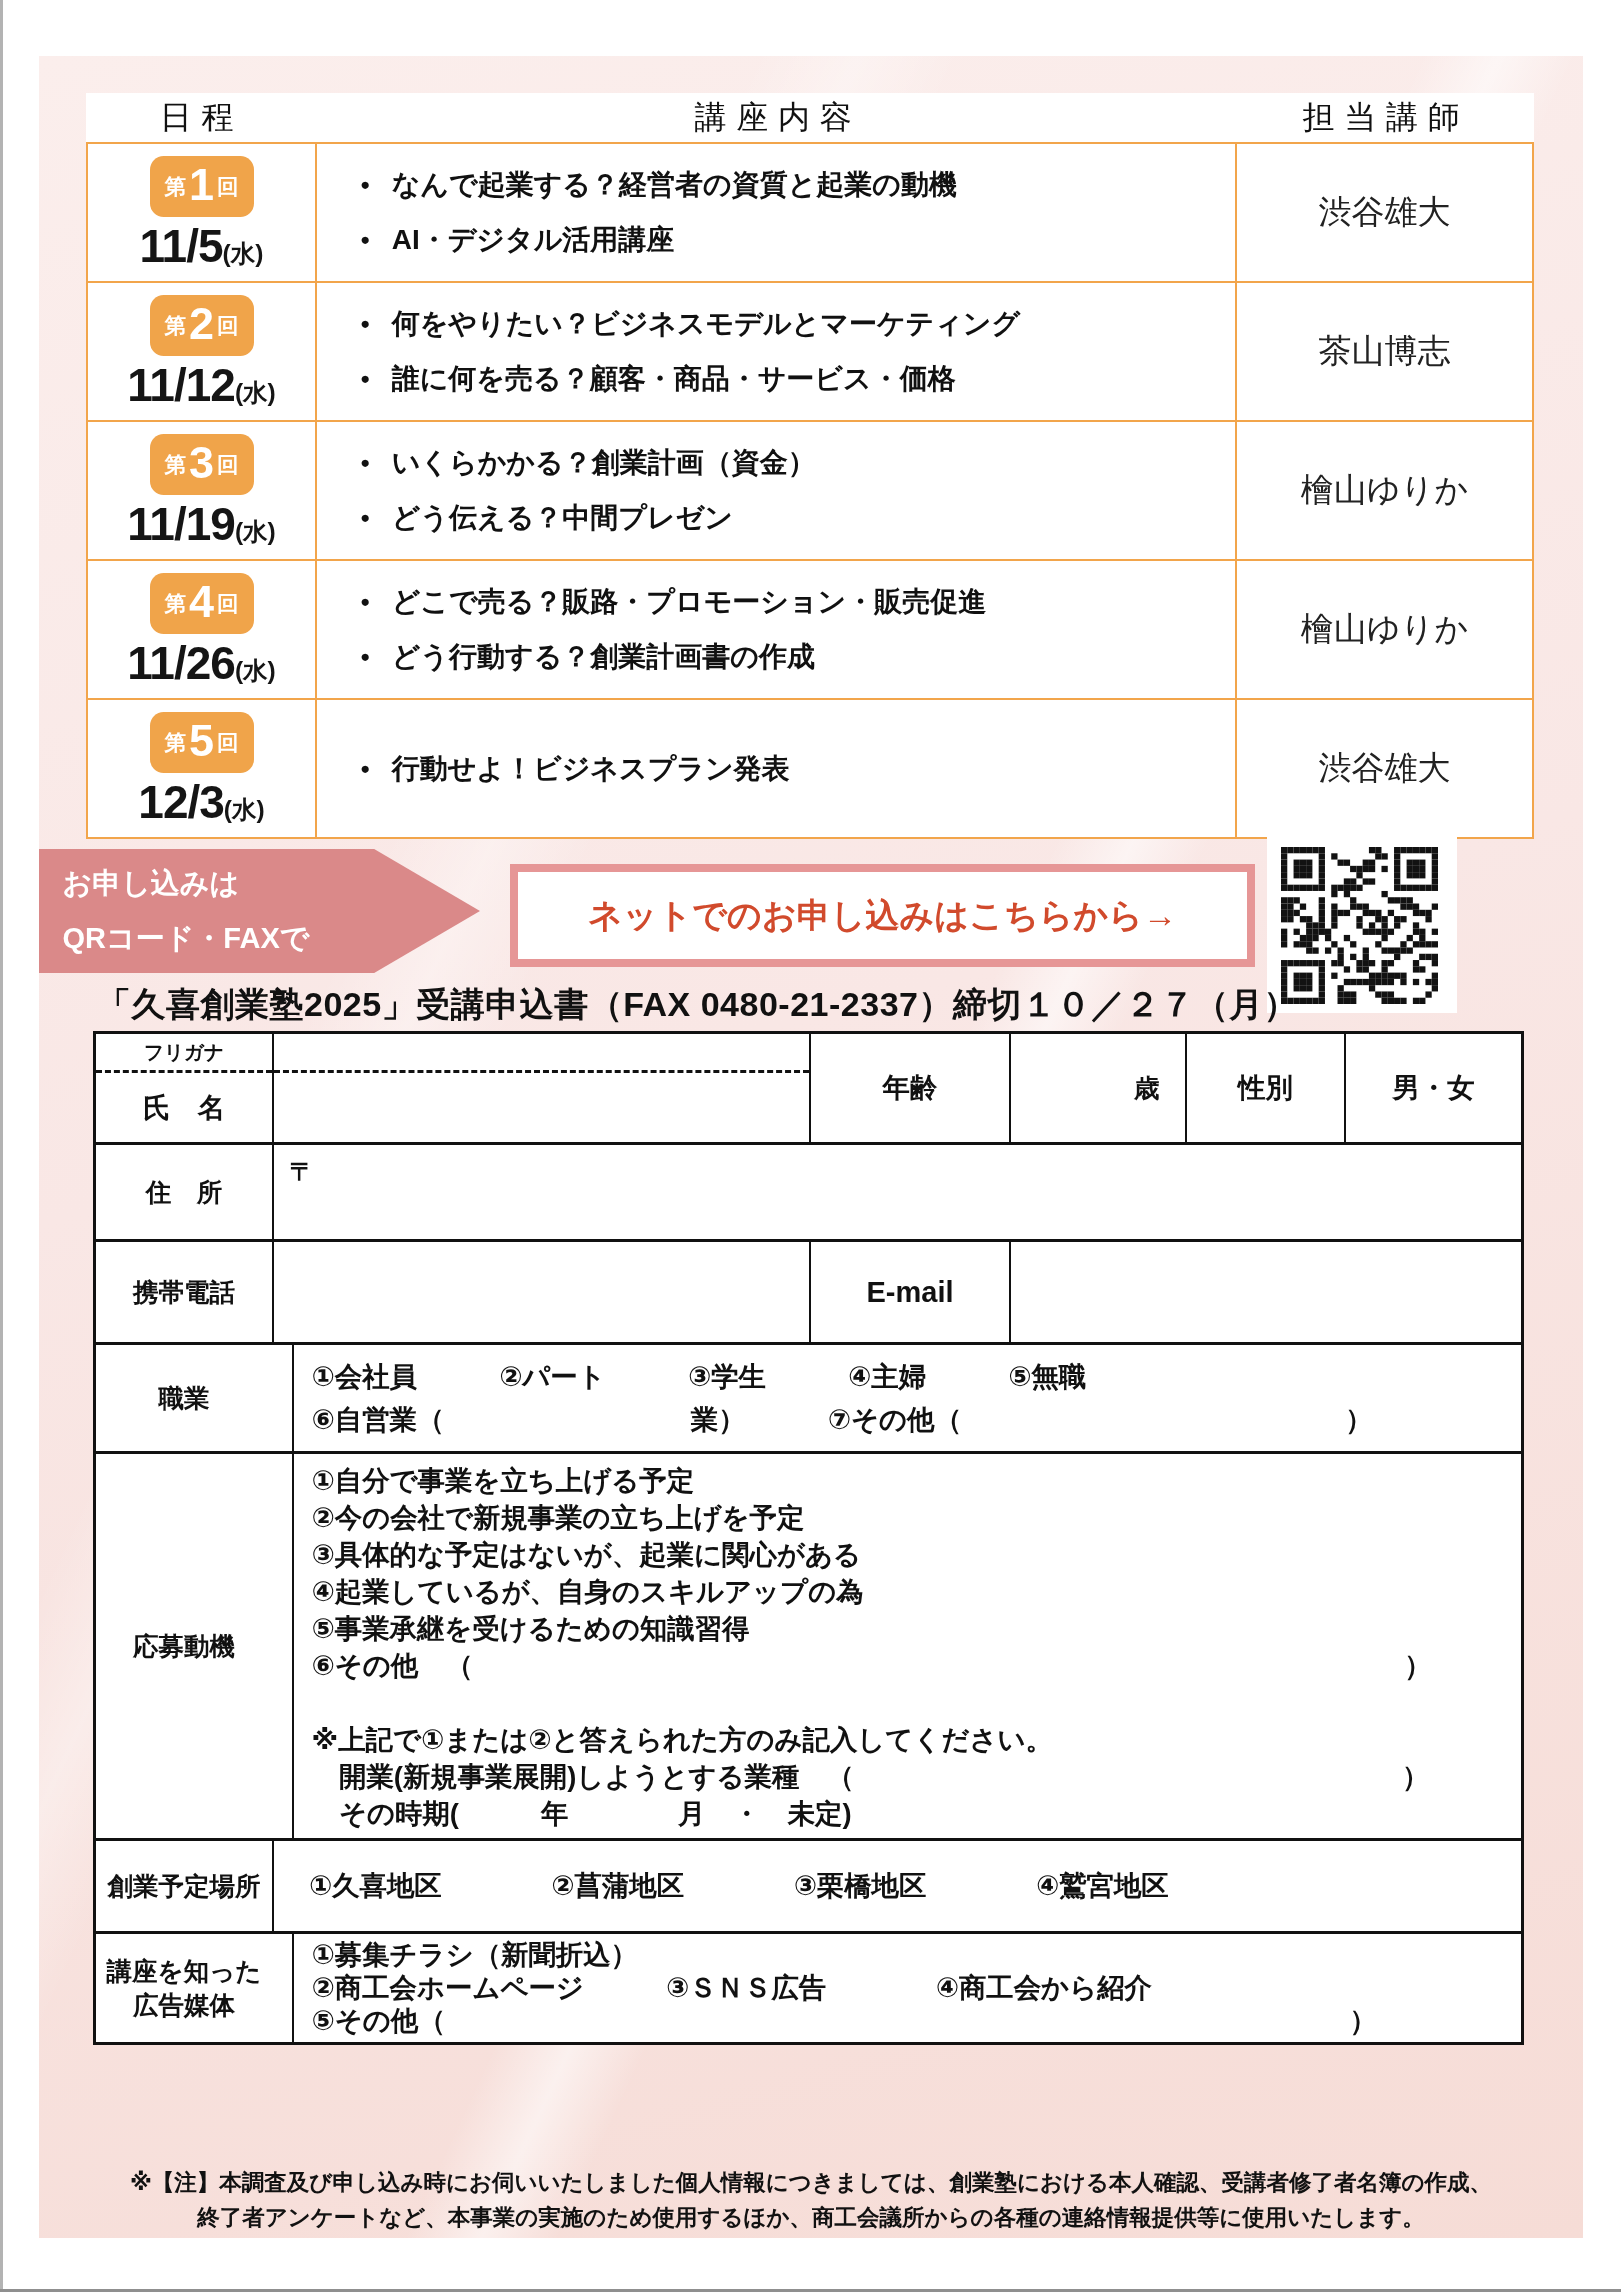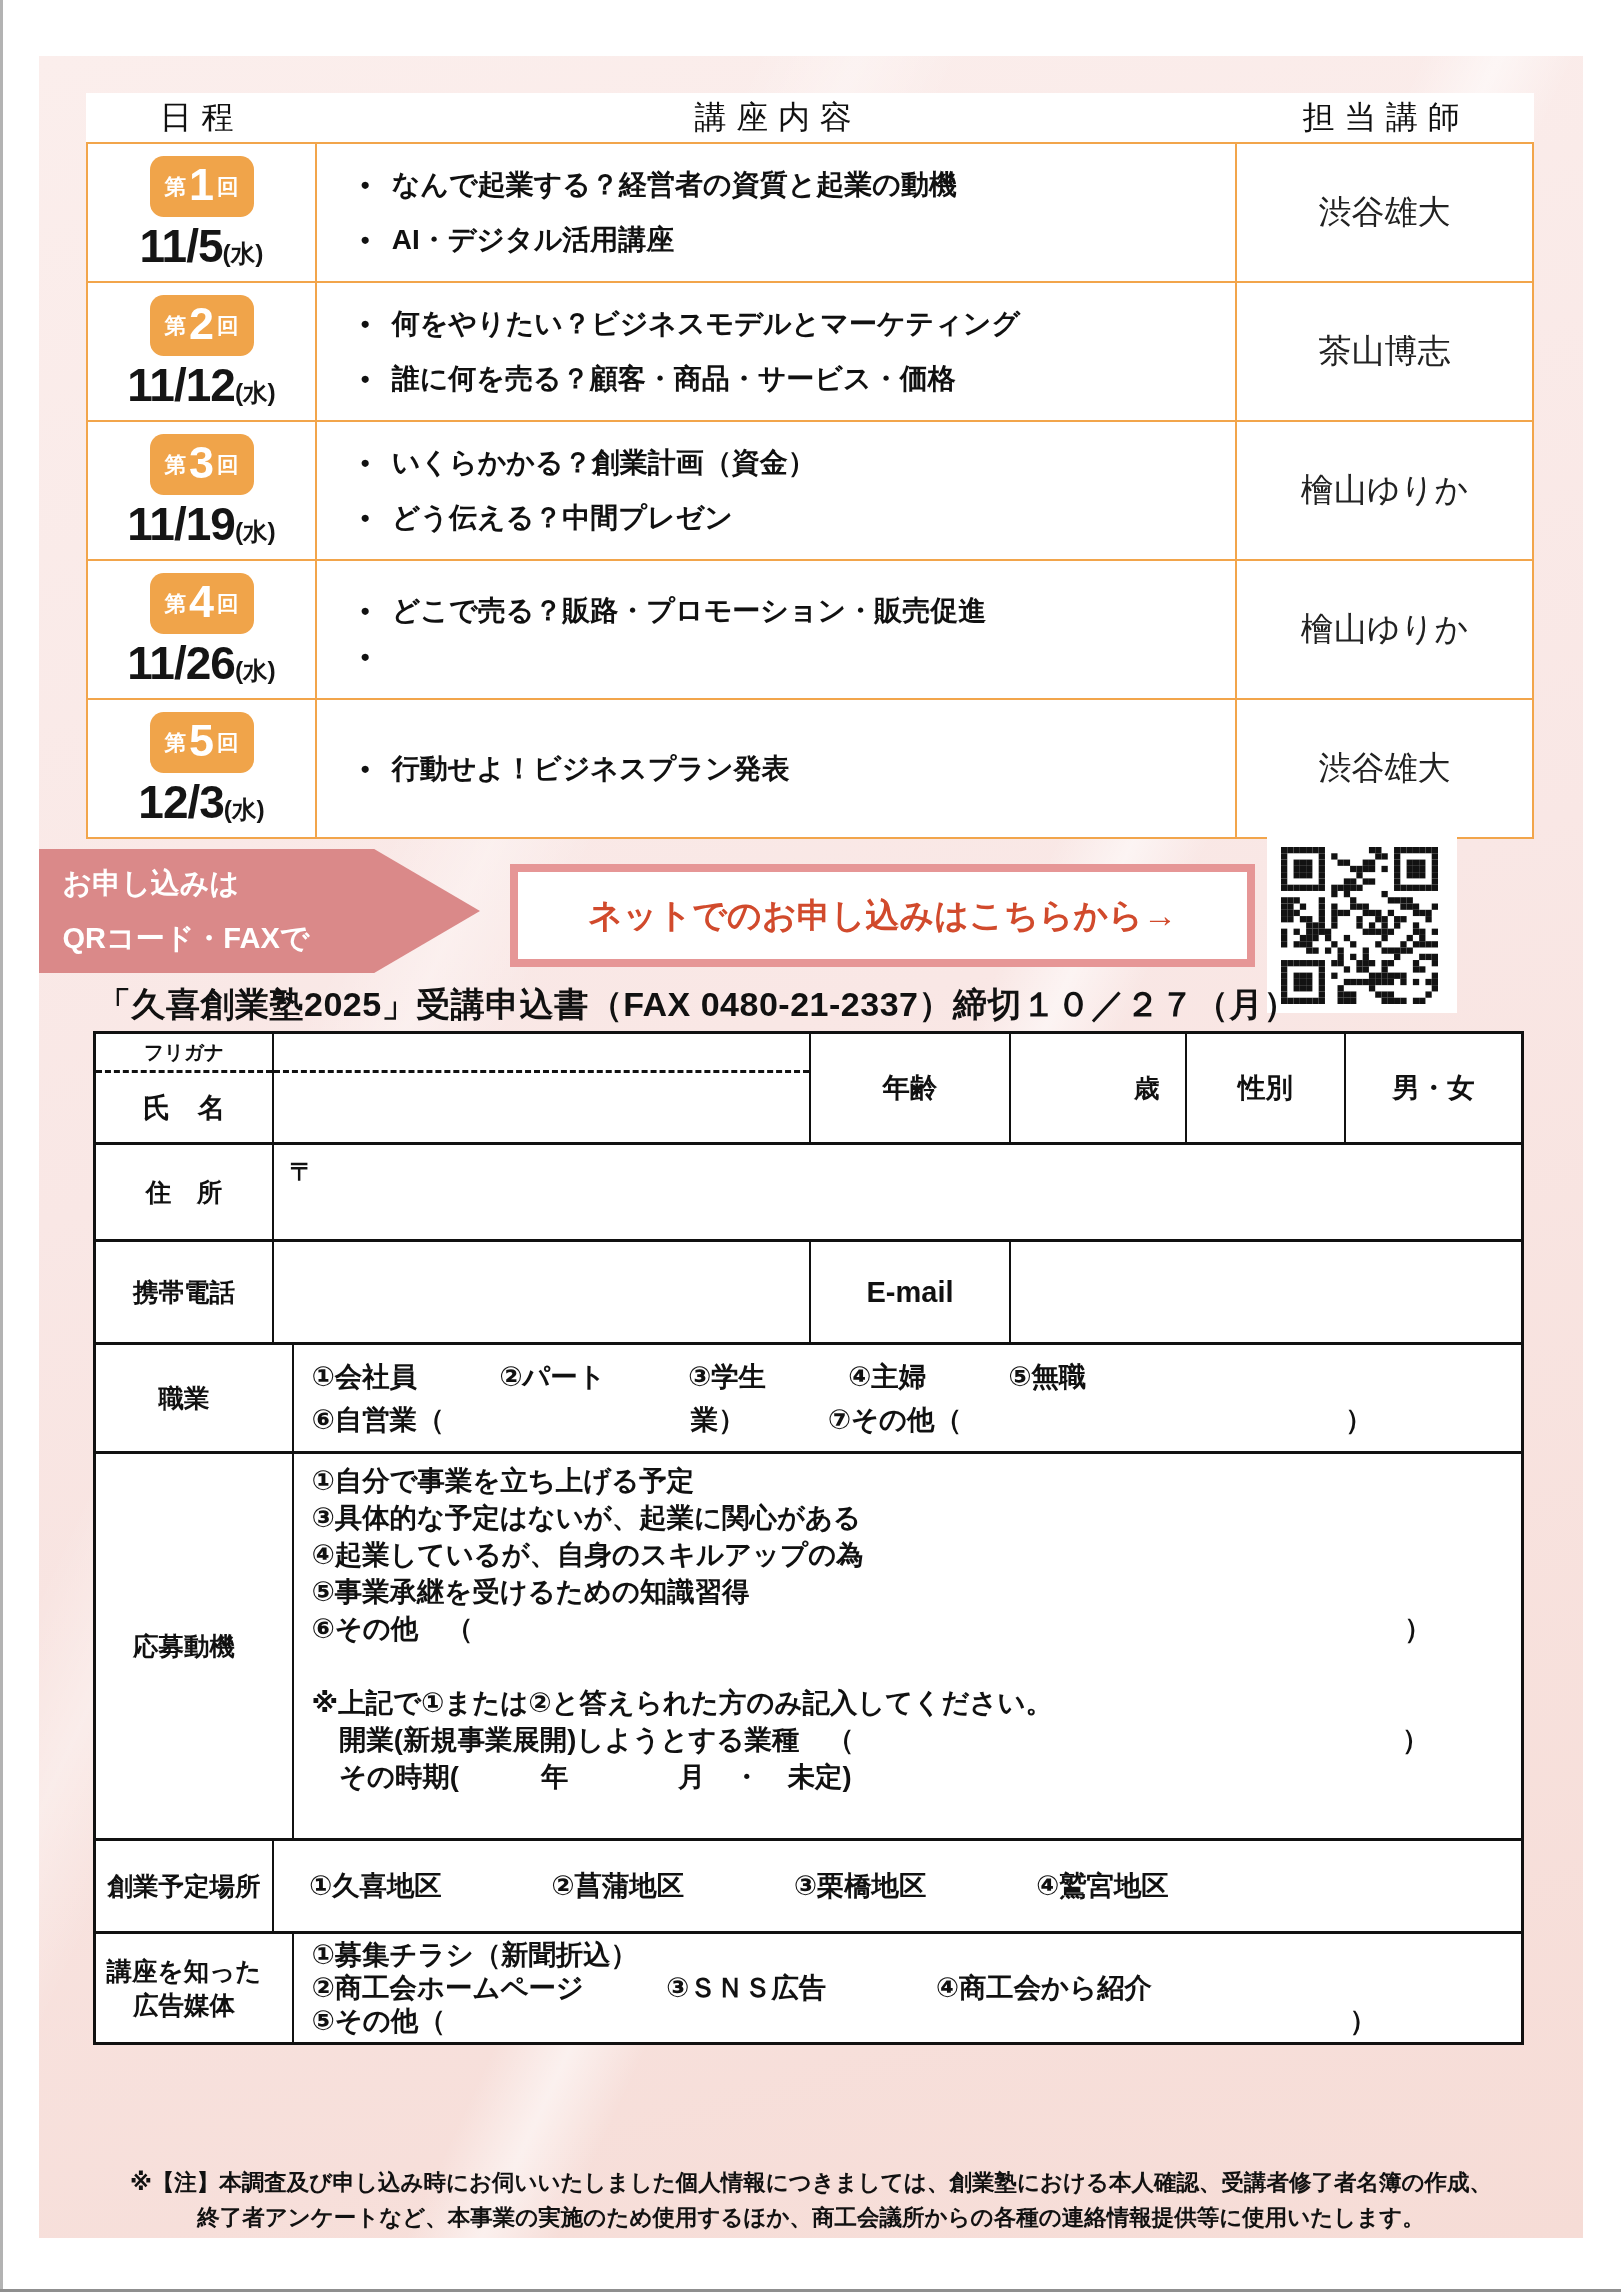--- a/index.html
+++ b/index.html
@@ -174,20 +174,21 @@
             </div>
             <div class="date-line">11/26<span class="wk">(水)</span></div>
           </div>
           <div class="sch-topics">
             <div class="topic">
               <span class="dot">●</span>
               <span>どこで売る？販路・プロモーション・販売促進</span>
             </div>
             <div class="topic">
               <span class="dot">●</span>
+              <span>どう行動する？創業計画書の作成</span>
             </div>
           </div>
           <div class="sch-instructor">檜山ゆりか</div>
         </div>
         <div class="sch-row">
           <div class="sch-date">
             <div class="badge">
               <span class="sm">第</span>
               <span class="num">5</span>
               <span class="sm">回</span>
@@ -546,20 +547,21 @@
       <div class="fcell optlines job-lines">
           <div>①会社員　　　②パート　　　③学生　　　④主婦　　　⑤無職</div>
           <div>⑥自営業（　　　　　　　　　業）　　　⑦その他（　　　　　　　　　　　　　　）</div>
         </div>
     </div>
 
     <div class="frow r-motive">
       <div class="fcell flabel">応募動機</div>
       <div class="fcell optlines motive-lines">
           <div>①自分で事業を立ち上げる予定</div>
+          <div>②今の会社で新規事業の立ち上げを予定</div>
           <div>③具体的な予定はないが、起業に関心がある</div>
           <div>④起業しているが、自身のスキルアップの為</div>
           <div>⑤事業承継を受けるための知識習得</div>
           <div>⑥その他　（　　　　　　　　　　　　　　　　　　　　　　　　　　　　　　　　　　）</div>
           <div></div>
           <div>※上記で①または②と答えられた方のみ記入してください。</div>
           <div>　開業(新規事業展開)しようとする業種　（　　　　　　　　　　　　　　　　　　　　）</div>
           <div>　その時期(　　　年　　　　月　・　未定)</div>
         </div>
     </div>

